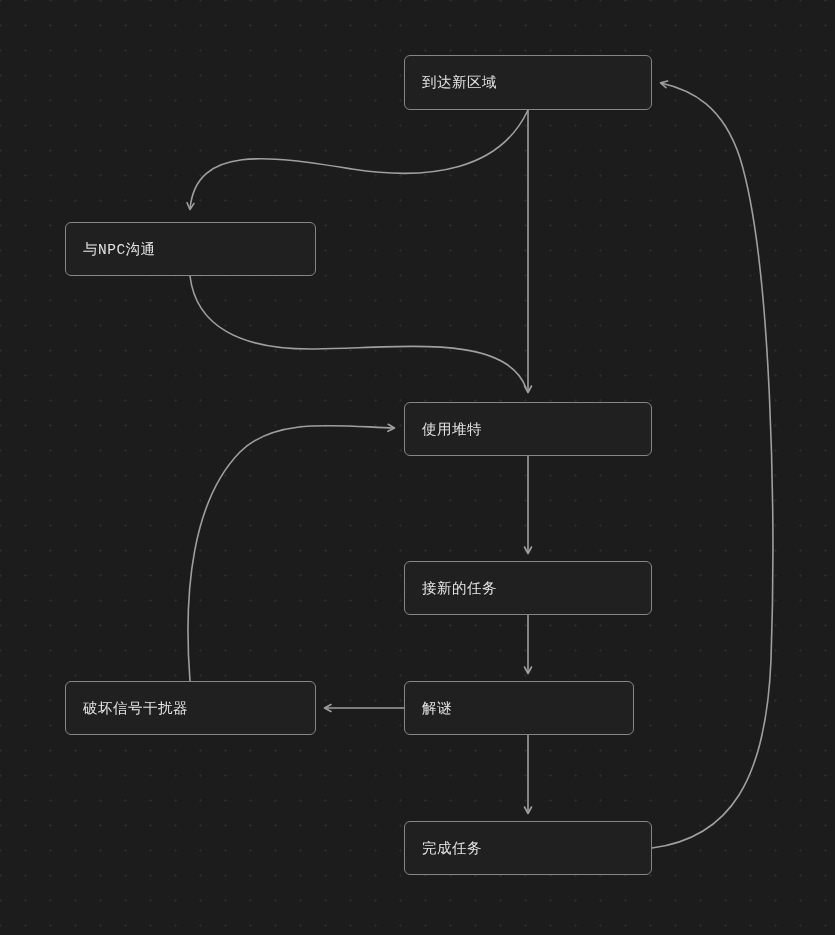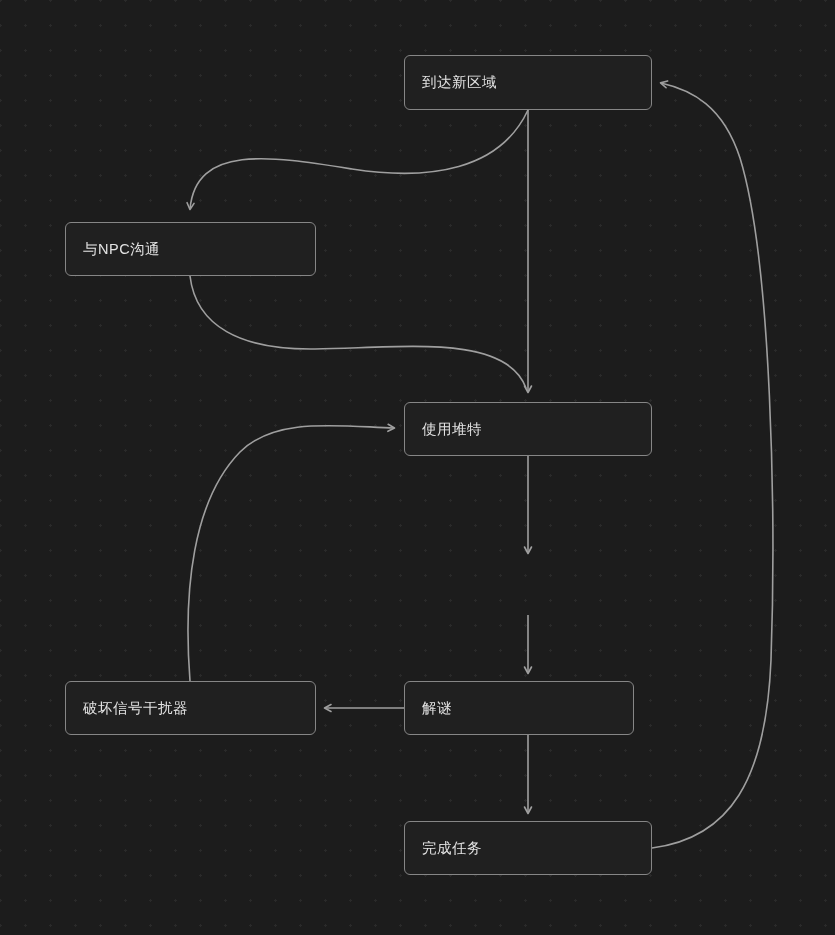--- a/index.html
+++ b/index.html
@@ -9,21 +9,21 @@
   }
   .canvas {
     position: relative;
     width: 835px;
     height: 935px;
     overflow: hidden;
     background-color: #1c1c1c;
     background-image: radial-gradient(circle, #2a2a2a 1px, transparent 1.3px);
     background-size: 25px 25px;
     background-position: 13px 13px;
-    font-family: Liberation Sans, sans-serif;
+    font-family: Liberation Mono, monospace;
   }
   .edges {
     position: absolute;
     left: 0; top: 0;
     width: 835px;
     height: 935px;
   }
   .edge {
     fill: none;
     stroke: #9f9f9f;
@@ -80,20 +80,23 @@
   </div>
 
   <div class="node" style="left:404px; top:402px; width:248px; height:54px">
     <span>使用堆特</span>
   </div>
 
   <div class="node" style="left:65px; top:222px; width:251px; height:54px">
     <span>与NPC沟通</span>
   </div>
 
+  <div class="node" style="left:404px; top:561px; width:248px; height:54px">
+    <span>接新的任务</span>
+  </div>
 
   <div class="node" style="left:404px; top:681px; width:230px; height:54px">
     <span>解谜</span>
   </div>
 
   <div class="node" style="left:65px; top:681px; width:251px; height:54px">
     <span>破坏信号干扰器</span>
   </div>
 
   <div class="node" style="left:404px; top:821px; width:248px; height:54px">

